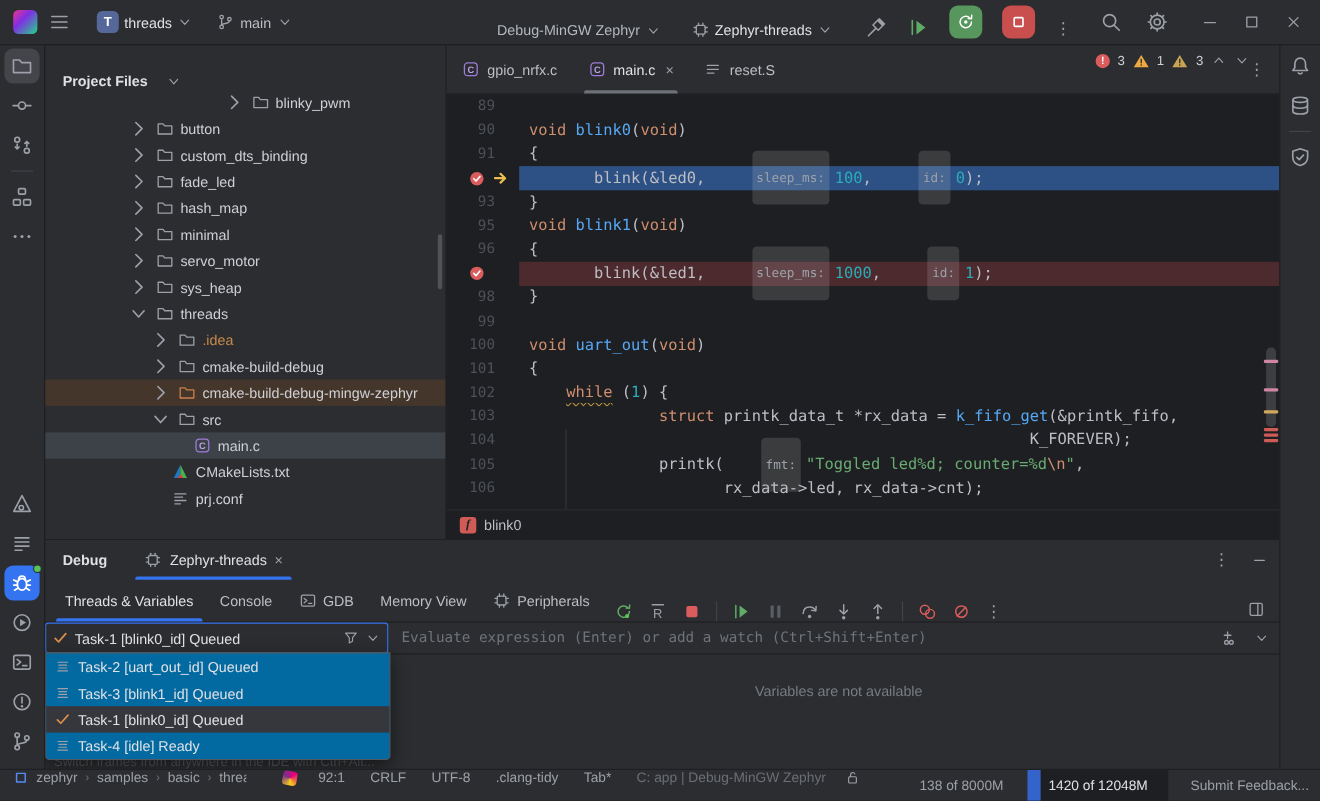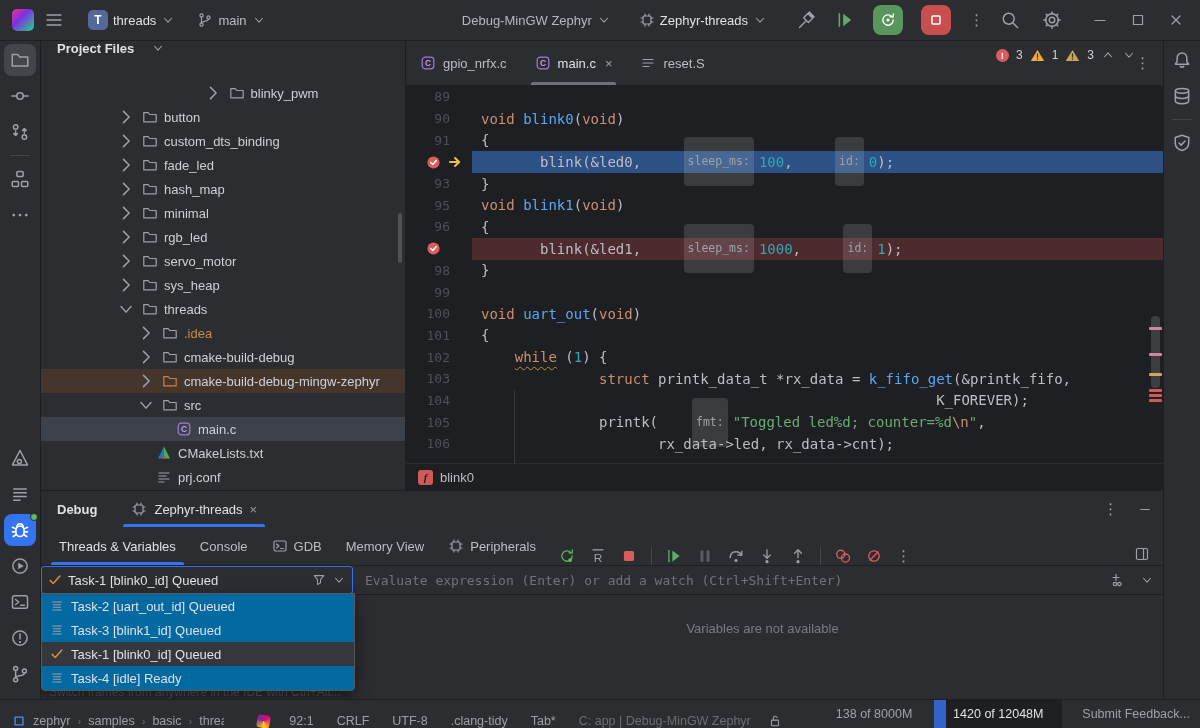--- a/index.html
+++ b/index.html
@@ -15,21 +15,21 @@
   .gdot{position:absolute;width:6px;height:6px;border-radius:50%;background:#57c255;top:-1px;right:-2px;border:1px solid #2b2d30;}
 
   
   .titlebar{position:absolute;left:0;top:0;width:1200px;height:40px;background:#2b2d30;
     display:flex;align-items:center;border-bottom:1px solid #1e1f22;z-index:30;}
   .tb-left{display:flex;align-items:center;gap:10px;padding-left:12px;}
   .logo{width:22px;height:22px;border-radius:5px;background:linear-gradient(135deg,#ed358c 0%,#802fe3 40%,#21d789 100%);}
   .chip-t{width:20px;height:20px;border-radius:5px;background:#56689a;color:#fff;font-weight:bold;font-size:12px;
     display:flex;align-items:center;justify-content:center;}
   .tb-item{display:flex;align-items:center;gap:5px;color:#dfe1e5;}
-  .tb-mid{display:flex;align-items:center;gap:18px;margin-left:auto;margin-right:16px;}
+  .tb-mid{display:flex;align-items:flex-end;gap:18px;margin-left:auto;margin-right:26px;}
   .tb-run-cfg{color:#b4b8bf;display:flex;gap:5px;align-items:center;}
   .sqbtn{width:30px;height:30px;border-radius:8px;display:flex;align-items:center;justify-content:center;}
   .sqbtn.green{background:#57965c;}
   .sqbtn.red{background:#c94f4f;}
   .sqbtn .ic{color:#fff;}
   .tb-right{display:flex;align-items:center;gap:22px;padding-right:16px;}
   .caret{color:#9da0a8;}
   .kebab{color:#9da0a8;font-size:15px;letter-spacing:0;}
 
   
@@ -37,21 +37,21 @@
   .rstrip{position:absolute;right:0;top:40px;width:36px;bottom:28px;background:#2b2d30;border-left:1px solid #1e1f22;z-index:20;}
   .strip-btn{width:32px;height:32px;margin:4px auto;border-radius:8px;display:flex;align-items:center;justify-content:center;position:relative;}
   .strip-btn.active{background:#43454a;}
   .strip-btn.active-blue{background:#3574f0;color:#fff;}
   .strip-btn.active-blue .ic{color:#fff;}
   .strip-div{width:20px;height:1px;background:#43454a;margin:7px auto;}
   .lstrip .bottom{position:absolute;bottom:6px;left:0;right:0;}
 
   
   .project{position:absolute;left:41px;top:41px;width:364px;height:449px;background:#2b2d30;border-right:1px solid #1e1f22;z-index:10;overflow:hidden;}
-  .proj-head{height:40px;display:flex;align-items:flex-start;gap:17px;padding-left:16px;color:#dfe1e5;font-weight:bold;}
+  .proj-head{height:40px;display:flex;align-items:flex-end;gap:17px;padding-left:16px;color:#dfe1e5;font-weight:bold;}
   .tree{position:relative;}
   .tree-row{height:24px;display:flex;align-items:center;white-space:nowrap;color:#ced0d6;}
   .tree-row .chev{width:20px;height:20px;display:flex;align-items:center;justify-content:center;color:#9da0a8;flex:none;}
   .tree-row .ic{margin-right:6px;}
   .tree-row.sel{background:#3d4148;}
   .tree-row.brown{background:#45362b;}
   .lbl-orange{color:#c98a4b;}
   .ic.folder-orange{color:#c9804f;}
   .proj-scroll{position:absolute;right:3px;top:172px;width:4px;height:50px;border-radius:2px;background:rgba(255,255,255,.18);}
 
@@ -120,21 +120,21 @@
   .eval input::placeholder{color:#6f737a;}
   .vars-msg{position:absolute;left:320px;right:0;top:130px;text-align:center;color:#787c83;}
   .dd{position:absolute;left:0;top:102px;width:312px;background:#0369a1;border:1px solid #55585e;border-radius:0 0 4px 4px;
     box-shadow:0 6px 16px rgba(0,0,0,.45);z-index:25;}
   .dd-row{height:24px;display:flex;align-items:center;gap:7px;padding:0 8px;color:#dfe1e5;white-space:nowrap;}
   .dd-row.hover{background:#35373c;}
   .hintline{position:absolute;left:8px;bottom:1px;color:#54565c;font-size:12px;white-space:nowrap;z-index:1;}
 
   
   .statusbar{position:absolute;left:0;right:0;bottom:0;height:28px;background:#2b2d30;border-top:1px solid #1e1f22;
-    display:flex;align-items:flex-end;color:#9da0a8;font-size:12.5px;padding-left:12px;z-index:30;}
+    display:flex;align-items:flex-start;color:#9da0a8;font-size:12.5px;padding-left:12px;z-index:30;}
   .sb-left{display:flex;align-items:center;gap:7px;}
   .sb-sep{color:#6b6e75;font-size:11px;}
   .sb-right{margin-left:auto;display:flex;align-items:center;gap:26px;}
   .sb-dim{color:#6b6e75;}
   .zlogo{width:13px;height:13px;border-radius:3px;transform:rotate(10deg);
     background:conic-gradient(from 40deg,#e6007e,#f7d117 35%,#7b2d8b 70%,#e6007e);}
   .mem{width:128px;height:28px;background:#1d1f23;position:relative;display:flex;align-items:center;justify-content:center;color:#dfe1e5;}
   .mem-fill{position:absolute;left:0;top:0;bottom:0;width:12px;background:#3464c9;}
   .mem span{position:relative;}
   .crumb-last{display:inline-block;max-width:25px;overflow:hidden;white-space:nowrap;vertical-align:bottom;}
@@ -506,33 +506,20 @@
           <svg viewBox="0 0 16 16">
             <polyline points="6,3.5 10.5,8 6,12.5"></polyline>
           </svg>
         </span>
         <span class="ic s16">
           <svg viewBox="0 0 16 16">
             <path d="M1.8 12.8V3.6h4.4l1.5 1.9h6.5v7.3z"></path>
           </svg>
         </span>
         <span>minimal</span>
-      </div>
-      <div class="tree-row" style="padding-left: 75px;">
-        <span class="chev ic s14">
-          <svg viewBox="0 0 16 16">
-            <polyline points="6,3.5 10.5,8 6,12.5"></polyline>
-          </svg>
-        </span>
-        <span class="ic s16">
-          <svg viewBox="0 0 16 16">
-            <path d="M1.8 12.8V3.6h4.4l1.5 1.9h6.5v7.3z"></path>
-          </svg>
-        </span>
-        <span>rgb_led</span>
       </div>
       <div class="tree-row" style="padding-left: 75px;">
         <span class="chev ic s14">
           <svg viewBox="0 0 16 16">
             <polyline points="6,3.5 10.5,8 6,12.5"></polyline>
           </svg>
         </span>
         <span class="ic s16">
           <svg viewBox="0 0 16 16">
             <path d="M1.8 12.8V3.6h4.4l1.5 1.9h6.5v7.3z"></path>

